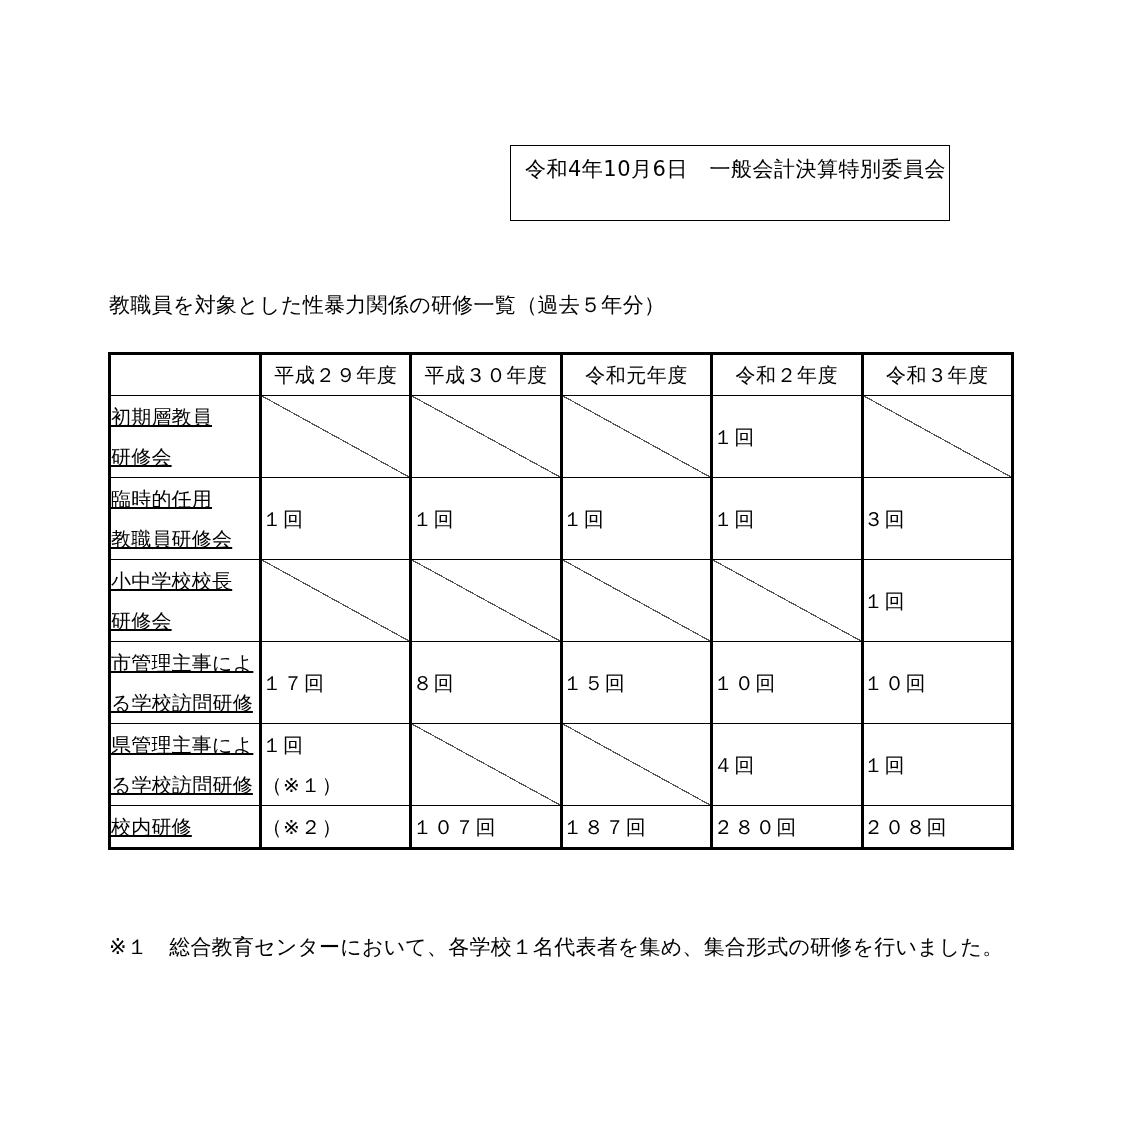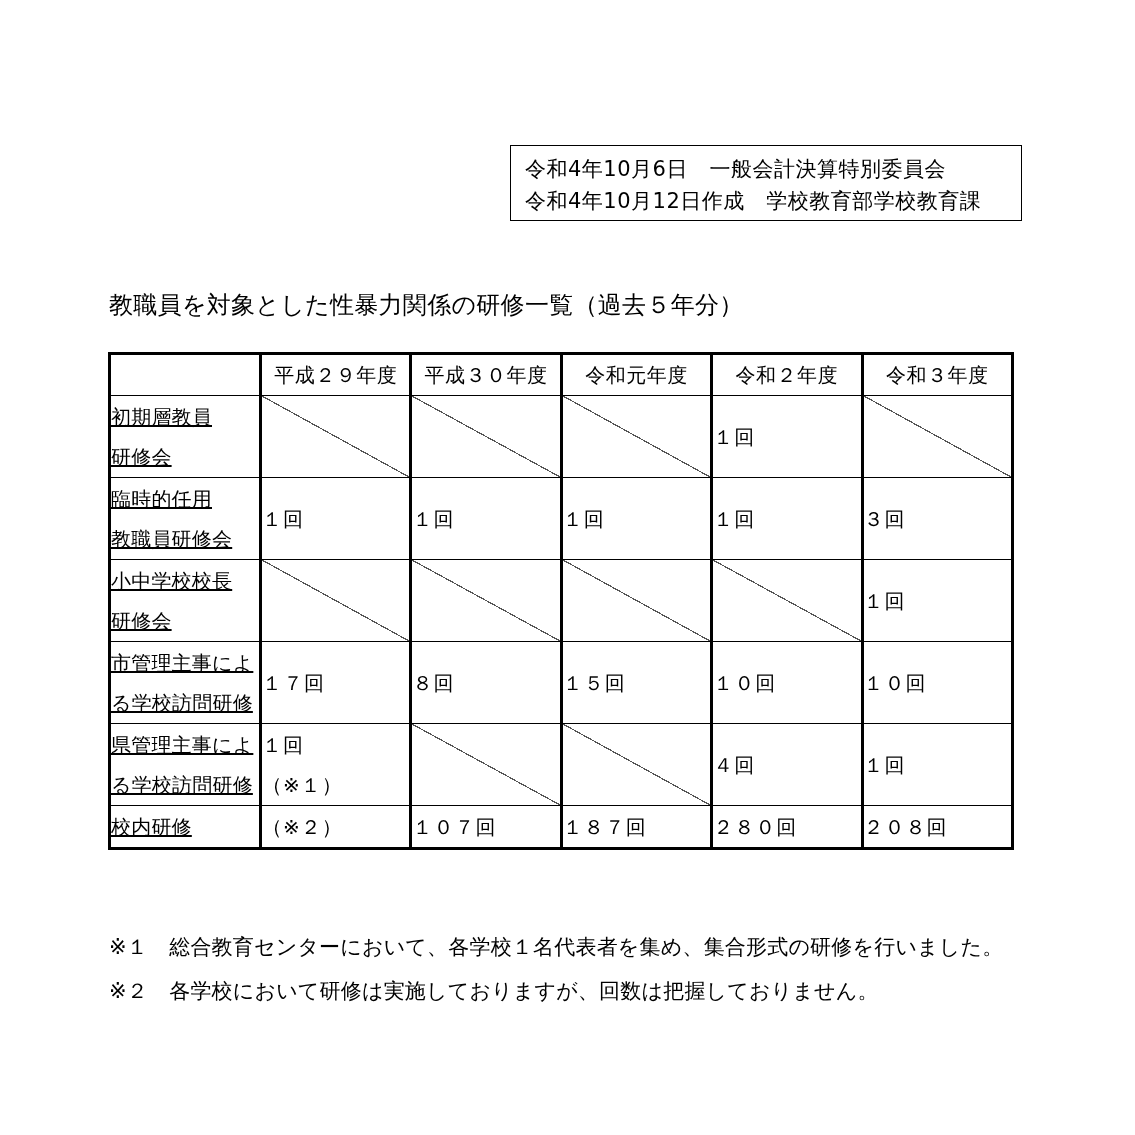--- a/index.html
+++ b/index.html
@@ -14,39 +14,39 @@
     font-family: "DejaVu Sans", "Liberation Sans", sans-serif;
     color: #000000;
     -webkit-font-smoothing: none;
   }
 
   
   #header-box {
     position: absolute;
     left: 510px;
     top: 145px;
-    width: 512px;
+    width: 440px;
     height: 76px;
     border: 1.5px solid #000;
     box-sizing: border-box;
     padding: 7px 0 0 14px;
   }
   #header-box .hline {
     font-size: 21px;
     line-height: 32px;
     letter-spacing: 0.5px;
     white-space: pre;
   }
 
   
   #doc-title {
     position: absolute;
     left: 109px;
     top: 290px;
-    font-size: 24px;
+    font-size: 21px;
     line-height: 30px;
     letter-spacing: 0.3px;
     white-space: pre;
   }
 
   
   #training-table {
     position: absolute;
     left: 108px;
     top: 352px;
@@ -124,21 +124,20 @@
     line-height: 44px;
     letter-spacing: 0.2px;
     white-space: pre;
   }
 </style>
 </head>
 <body>
 
 <div id="header-box">
   <div class="hline">令和4年10月6日　一般会計決算特別委員会</div>
-  <div class="hline">令和4年10月12日作成　学校教育部学校教育課</div>
 </div>
 
 <div id="doc-title">教職員を対象とした性暴力関係の研修一覧（過去５年分）</div>
 
 <table id="training-table">
   <colgroup>
     <col class="c-label">
     <col class="c-year">
       <col class="c-year">
       <col class="c-year">
@@ -208,14 +207,13 @@
         <td class="datacell">１０７回</td>
         <td class="datacell">１８７回</td>
         <td class="datacell">２８０回</td>
         <td class="datacell">２０８回</td>
       </tr>
     </tbody>
 </table>
 
 <div id="footnotes">
   <div class="fn">※１　総合教育センターにおいて、各学校１名代表者を集め、集合形式の研修を行いました。</div>
-  <div class="fn">※２　各学校において研修は実施しておりますが、回数は把握しておりません。</div>
 </div>
 
 </body></html>

